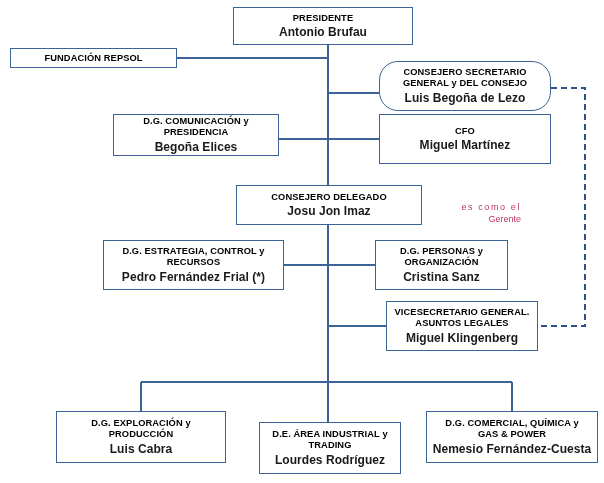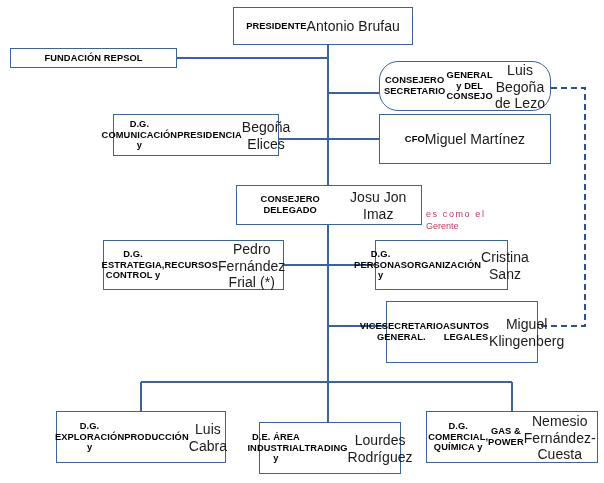--- a/index.html
+++ b/index.html
@@ -26,36 +26,36 @@
     top: 0;
     width: 604px;
     height: 483px;
   }
   .org-node {
     position: absolute;
     box-sizing: border-box;
     background: #ffffff;
     border: 1px solid #3b6398;
     display: flex;
-    flex-direction: row;
+    flex-direction: column;
     align-items: center;
     justify-content: center;
     text-align: center;
     line-height: 1.18;
     padding: 2px 4px;
   }
   .node-title {
     font-weight: bold;
     font-size: 9.3px;
     color: #000000;
     letter-spacing: 0.1px;
   }
   .node-person {
-    font-weight: normal;
-    font-size: 14px;
+    font-weight: bold;
+    font-size: 12px;
     color: #1a1a1a;
     margin-top: 1.5px;
     letter-spacing: 0.05px;
   }
   .annotation {
     position: absolute;
     font-size: 9px;
     line-height: 1.35;
     color: #c4365e;
     width: 95px;
@@ -134,21 +134,21 @@
       <div class="org-node" style="left: 103px; top: 240px; width: 181px; height: 50px; border-color: rgb(59, 99, 152);">
         <div class="node-title">D.G. ESTRATEGIA, CONTROL y</div>
         <div class="node-title">RECURSOS</div>
         <div class="node-person">Pedro Fernández Frial (*)</div>
       </div>
       <div class="org-node" style="left: 375px; top: 240px; width: 133px; height: 50px; border-color: rgb(59, 99, 152);">
         <div class="node-title">D.G. PERSONAS y</div>
         <div class="node-title">ORGANIZACIÓN</div>
         <div class="node-person">Cristina Sanz</div>
       </div>
-      <div class="org-node" style="left: 386px; top: 301px; width: 152px; height: 62px; border-color: rgb(59, 99, 152);">
+      <div class="org-node" style="left: 386px; top: 301px; width: 152px; height: 50px; border-color: rgb(59, 99, 152);">
         <div class="node-title">VICESECRETARIO GENERAL.</div>
         <div class="node-title">ASUNTOS LEGALES</div>
         <div class="node-person">Miguel Klingenberg</div>
       </div>
       <div class="org-node" style="left: 56px; top: 411px; width: 170px; height: 52px; border-color: rgb(59, 99, 152);">
         <div class="node-title">D.G. EXPLORACIÓN y</div>
         <div class="node-title">PRODUCCIÓN</div>
         <div class="node-person">Luis Cabra</div>
       </div>
       <div class="org-node" style="left: 259px; top: 422px; width: 142px; height: 52px; border-color: rgb(59, 99, 152);">
@@ -157,19 +157,19 @@
         <div class="node-person">Lourdes Rodríguez</div>
       </div>
       <div class="org-node" style="left: 426px; top: 411px; width: 172px; height: 52px; border-color: rgb(59, 99, 152);">
         <div class="node-title">D.G. COMERCIAL, QUÍMICA y</div>
         <div class="node-title">GAS &amp; POWER</div>
         <div class="node-person">Nemesio Fernández-Cuesta</div>
       </div>
     </div>
 
   <div id="annotations-host">
-      <div class="annotation" style="left: 426px; top: 208px; color: rgb(196, 54, 94);">
+      <div class="annotation" style="left: 426px; top: 201px; color: rgb(196, 54, 94); text-align: right;">
         <span class="ann-line1">es como el</span>
         <span class="ann-line2">Gerente</span>
       </div>
     </div>
 
 </div>
 
 </body></html>

